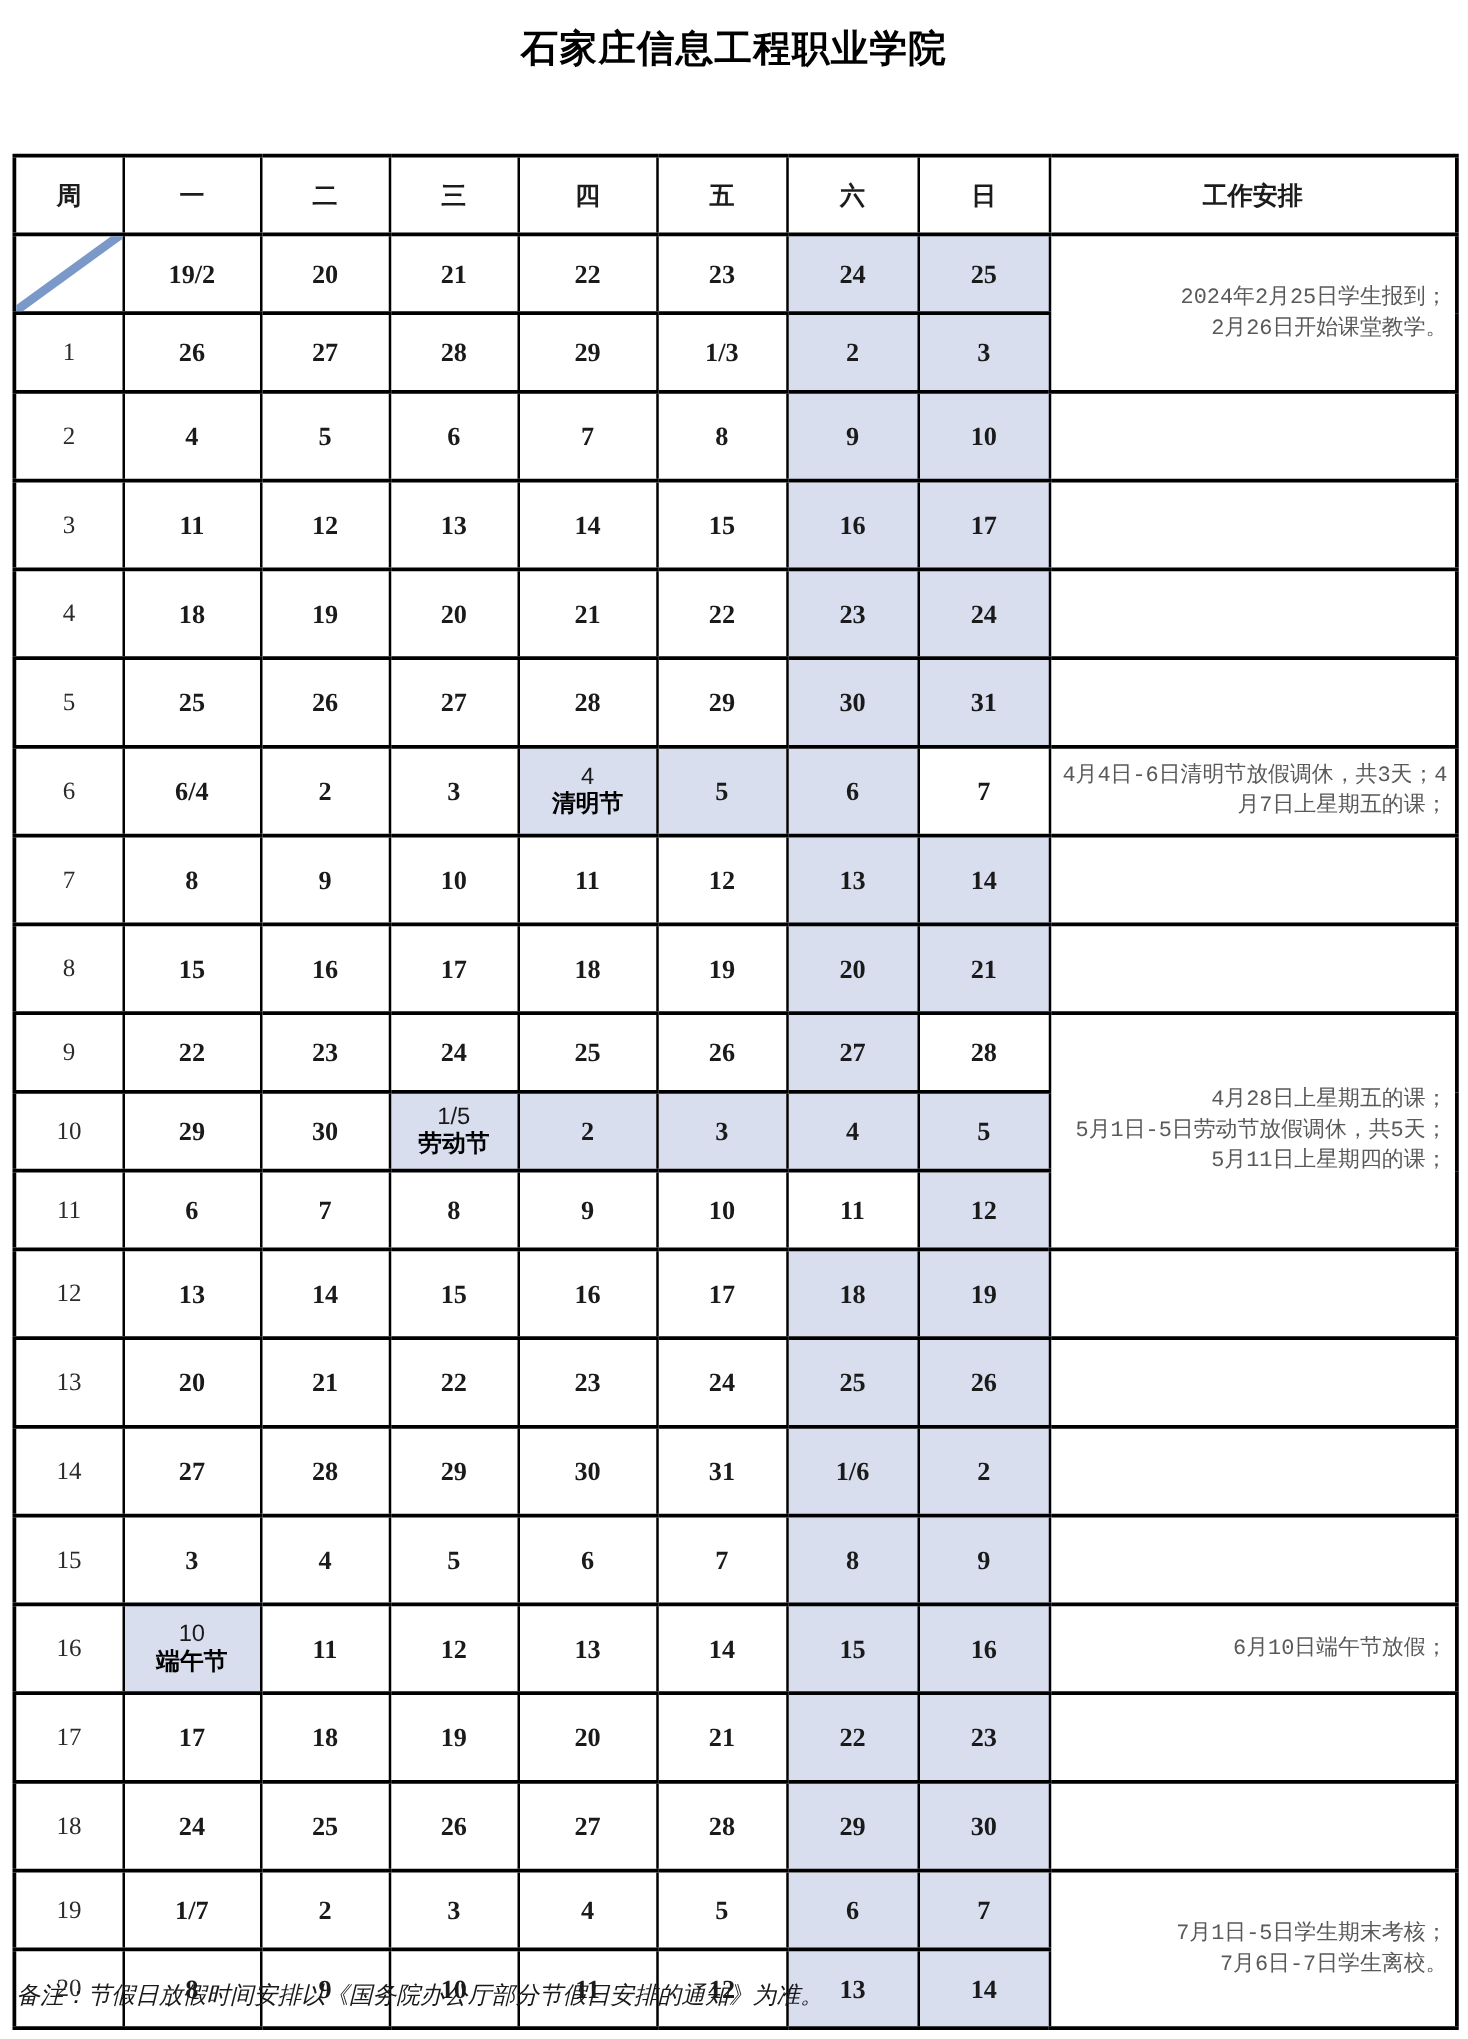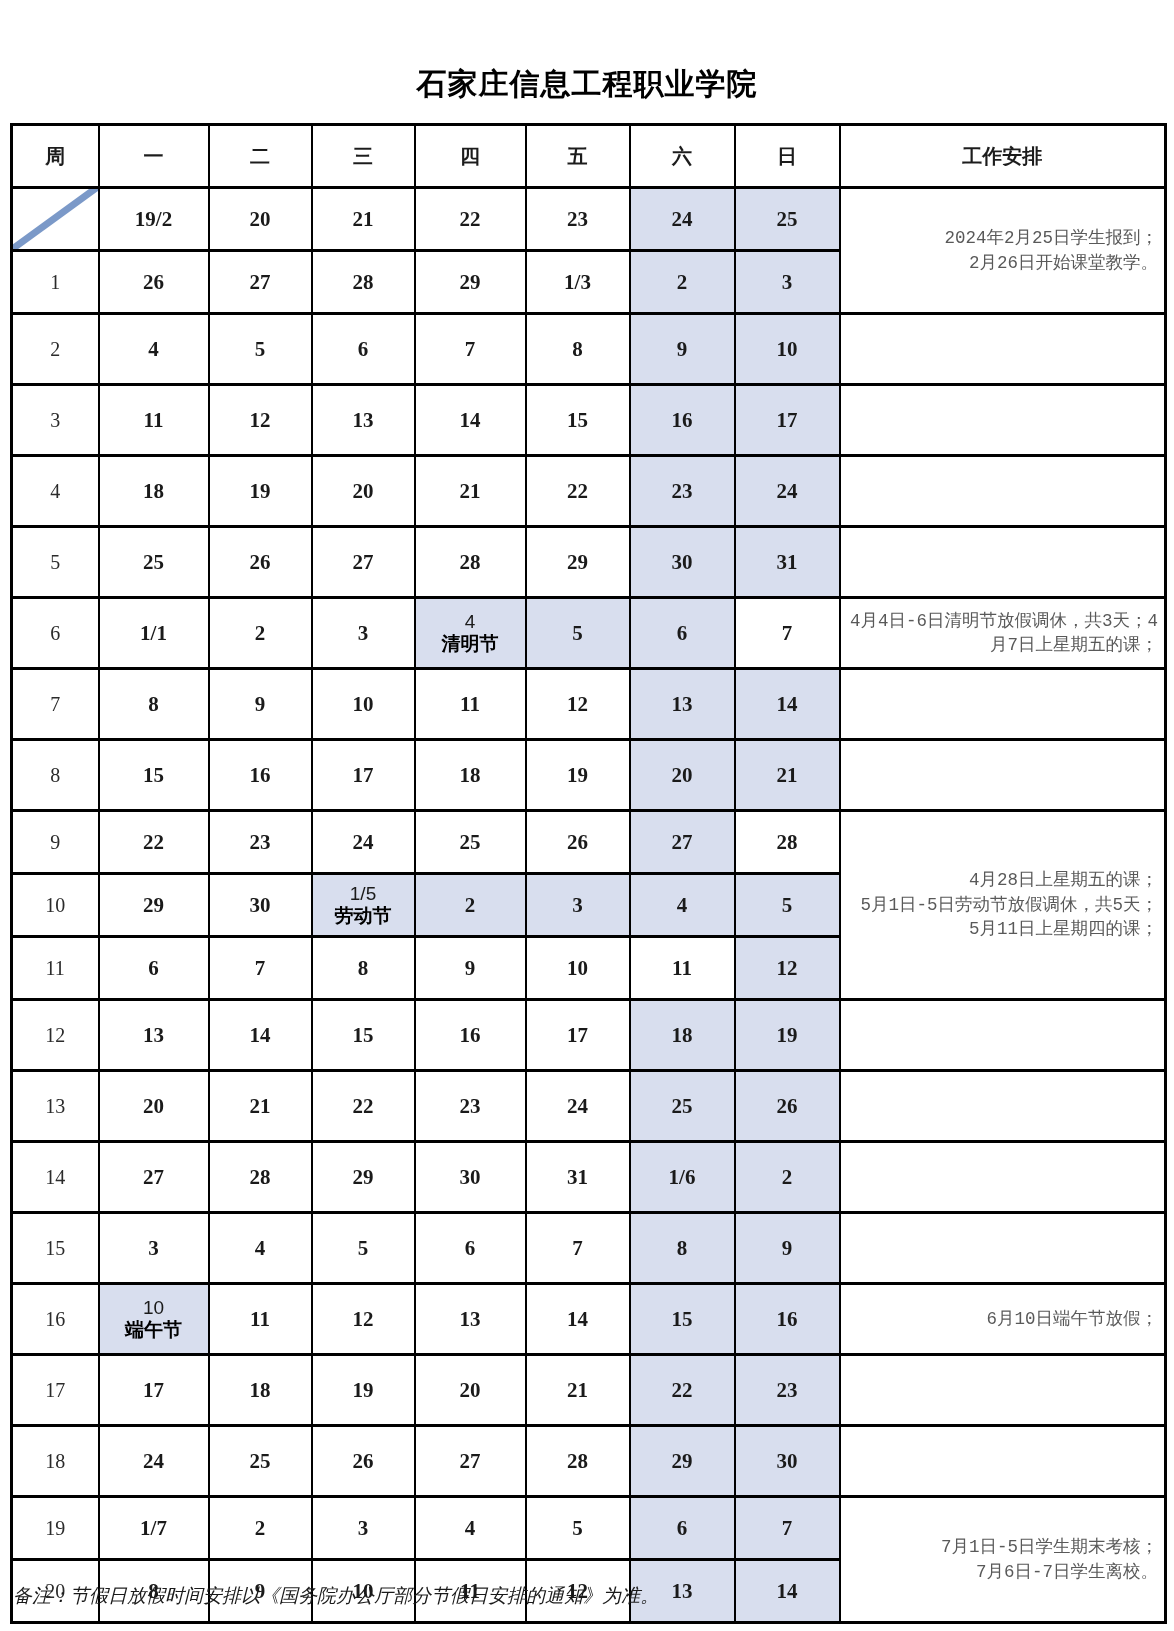--- a/index.html
+++ b/index.html
@@ -12,21 +12,20 @@
   }
   .title{
     padding-top:18px;
     text-align:center;
     font-family:"Liberation Sans",sans-serif;
     font-weight:bold;
     font-size:30px;
     line-height:44px;
     color:#000;
     letter-spacing:1px;
-    margin-top:44px;
   }
   table.cal{
     position:absolute;
     left:10px;top:123px;
     width:1154px;
     border-collapse:collapse;
     table-layout:fixed;
     border:3px solid #000;
   }
   th,td{
@@ -179,21 +178,21 @@
         <td class="day">26</td>
         <td class="day">27</td>
         <td class="day">28</td>
         <td class="day">29</td>
         <td class="day hl">30</td>
         <td class="day hl">31</td>
         <td class="note" rowspan="1"></td>
       </tr>
       <tr>
         <td class="week">6</td>
-        <td class="day">1/1</td>
+        <td class="day">6/4</td>
         <td class="day">2</td>
         <td class="day">3</td>
         <td class="day hl">
           <div class="holiday-num">4</div>
           <div class="holiday-label">清明节</div>
         </td>
         <td class="day hl">5</td>
         <td class="day hl">6</td>
         <td class="day">7</td>
         <td class="note" rowspan="1">4月4日-6日清明节放假调休，共3天；4月7日上星期五的课；</td>

